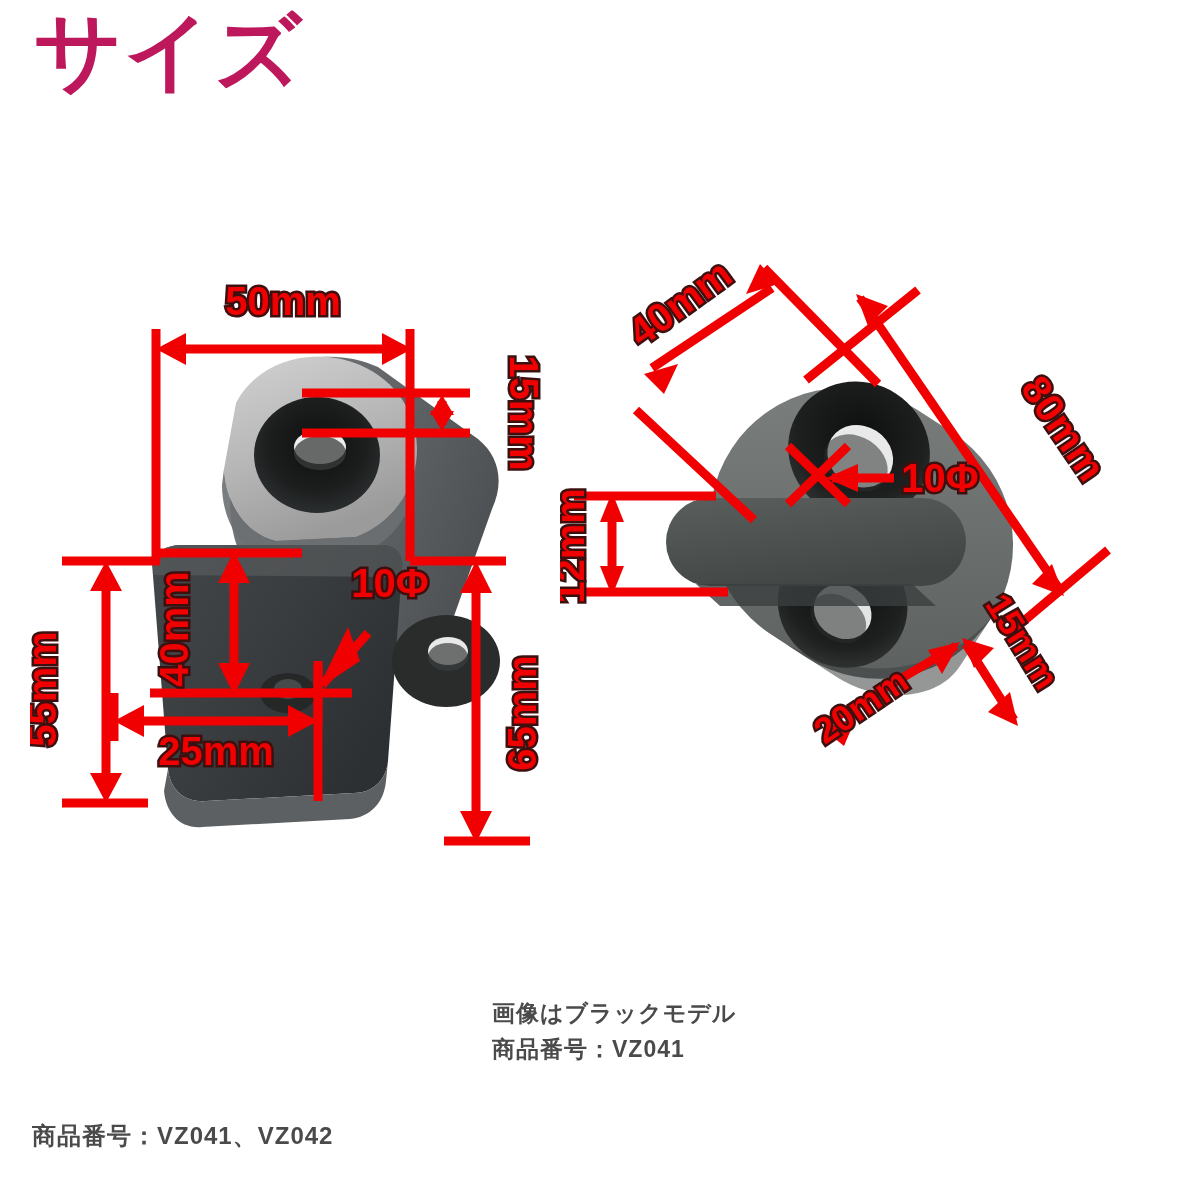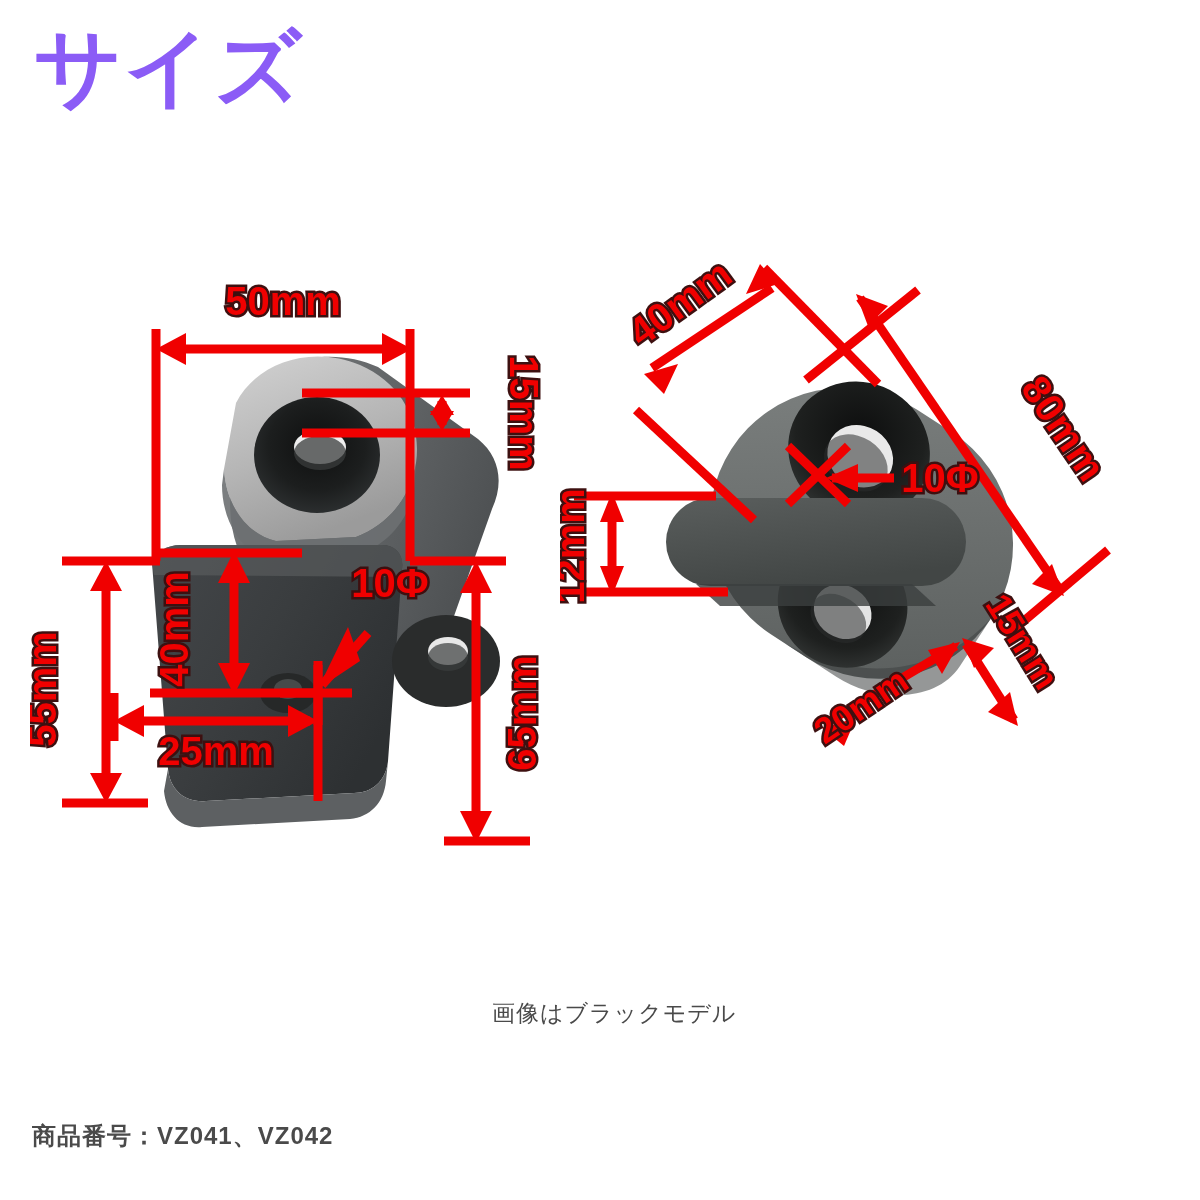--- a/index.html
+++ b/index.html
@@ -7,37 +7,37 @@
     width:1200px;height:1200px;
     background:#ffffff;
     font-family:"Liberation Sans","DejaVu Sans",sans-serif;
     overflow:hidden;
     position:relative;
   }
   #page{position:relative;width:1200px;height:1200px;}
 
   
   .title{
-    position:absolute;left:34px;top:24px;
+    position:absolute;left:34px;top:8px;
     font-size:86px;font-weight:700;
-    color:#8b5cf6;
+    color:#be185d;
     letter-spacing:2px;
     line-height:1;
     white-space:nowrap;
   }
   .logo{
     position:absolute;right:6px;top:4px;
     width:306px;height:78px;
   }
   .logo svg{display:block;width:100%;height:100%;}
 
   
   .cap-center{
     position:absolute;left:492px;top:996px;
-    font-size:23px;font-weight:400;color:#4a4a4a;
+    font-size:23px;font-weight:700;color:#4a4a4a;
     line-height:1.55;letter-spacing:1px;
     white-space:nowrap;
   }
   .cap-bottom{
     position:absolute;left:32px;top:1120px;
     font-size:24px;font-weight:700;color:#4a4a4a;
     letter-spacing:1px;white-space:nowrap;
   }
 
   
@@ -278,17 +278,18 @@
       <text class="dimtext" x="492" y="186" text-anchor="middle" transform="rotate(56 492 186)">80mm</text>
       <text class="dimtext" x="24" y="296" text-anchor="middle" transform="rotate(-90 24 296)">12mm</text>
       <text class="dimtext" x="380" y="242" text-anchor="middle">10Φ</text>
       <text class="dimtext dimtext-sm" x="308" y="466" text-anchor="middle" transform="rotate(-34 308 466)">20mm</text>
       <text class="dimtext dimtext-sm" x="452" y="398" text-anchor="middle" transform="rotate(58 452 398)">15mm</text>
     </svg>
   </div>
 
   <div class="cap-center">
     <div>画像はブラックモデル</div>
+    <div>商品番号：VZ041</div>
   </div>
 
   <div class="cap-bottom">商品番号：VZ041、VZ042</div>
 
 </div>
 
 </body></html>

